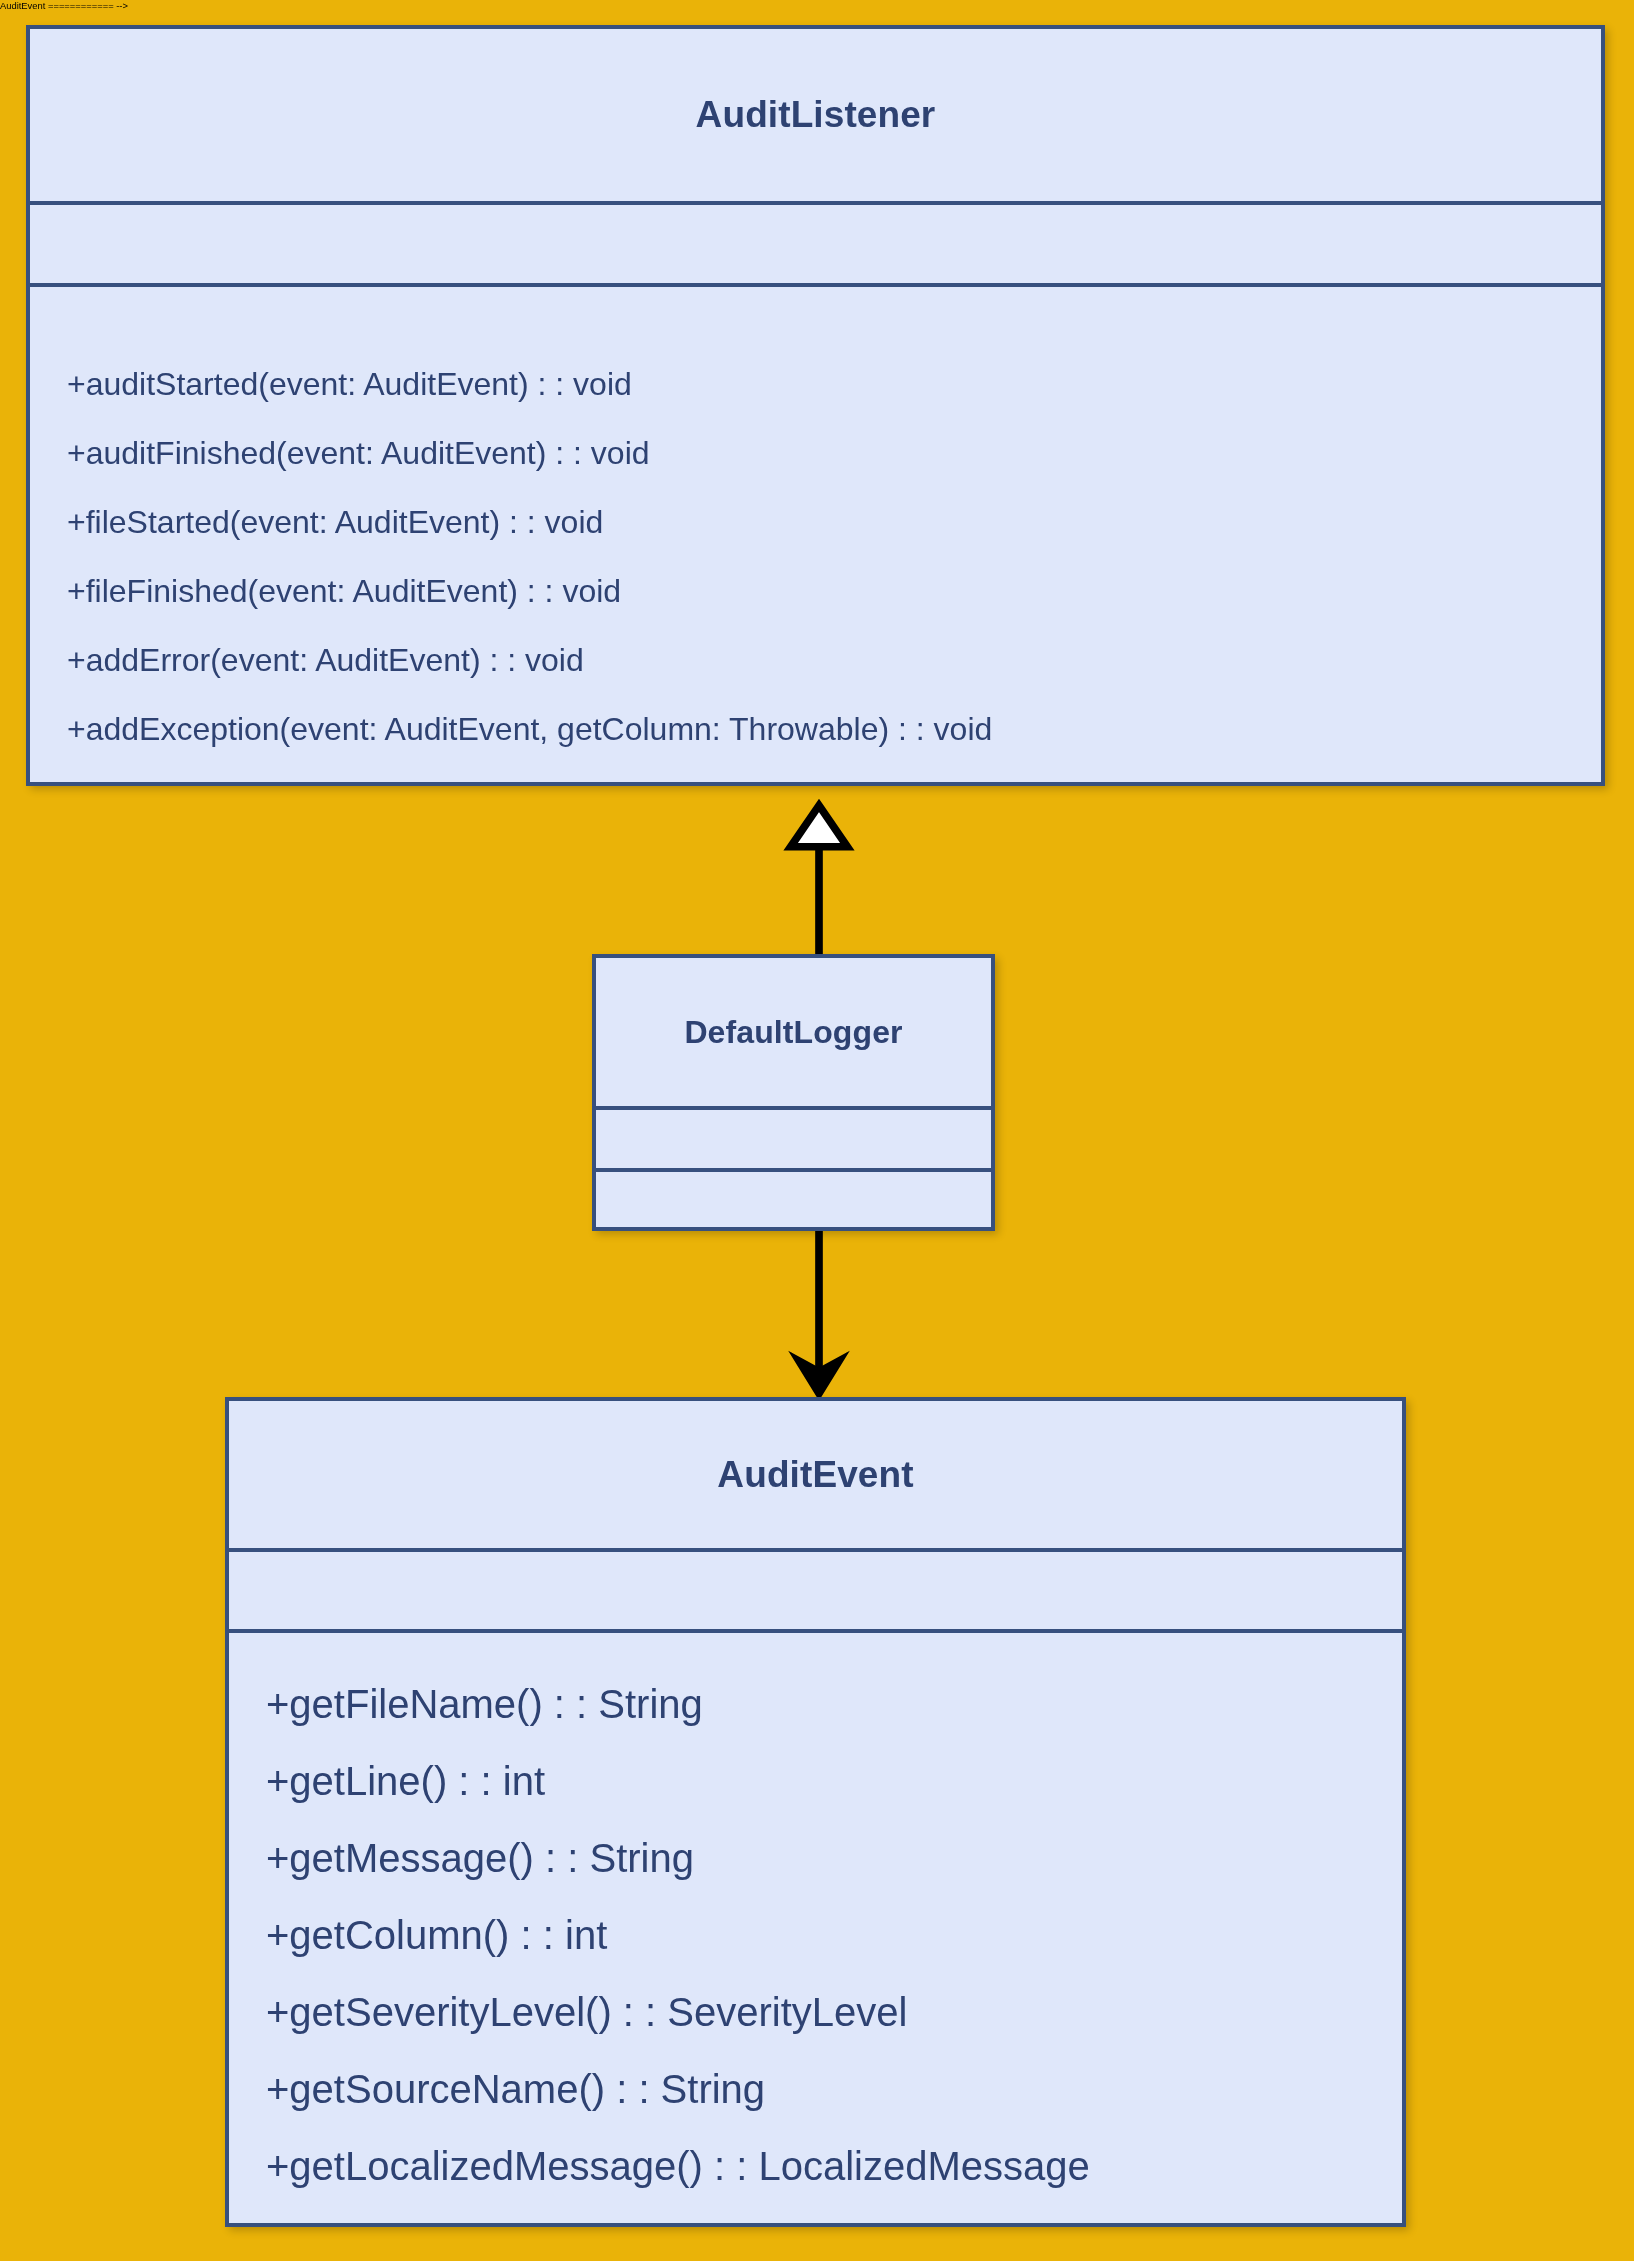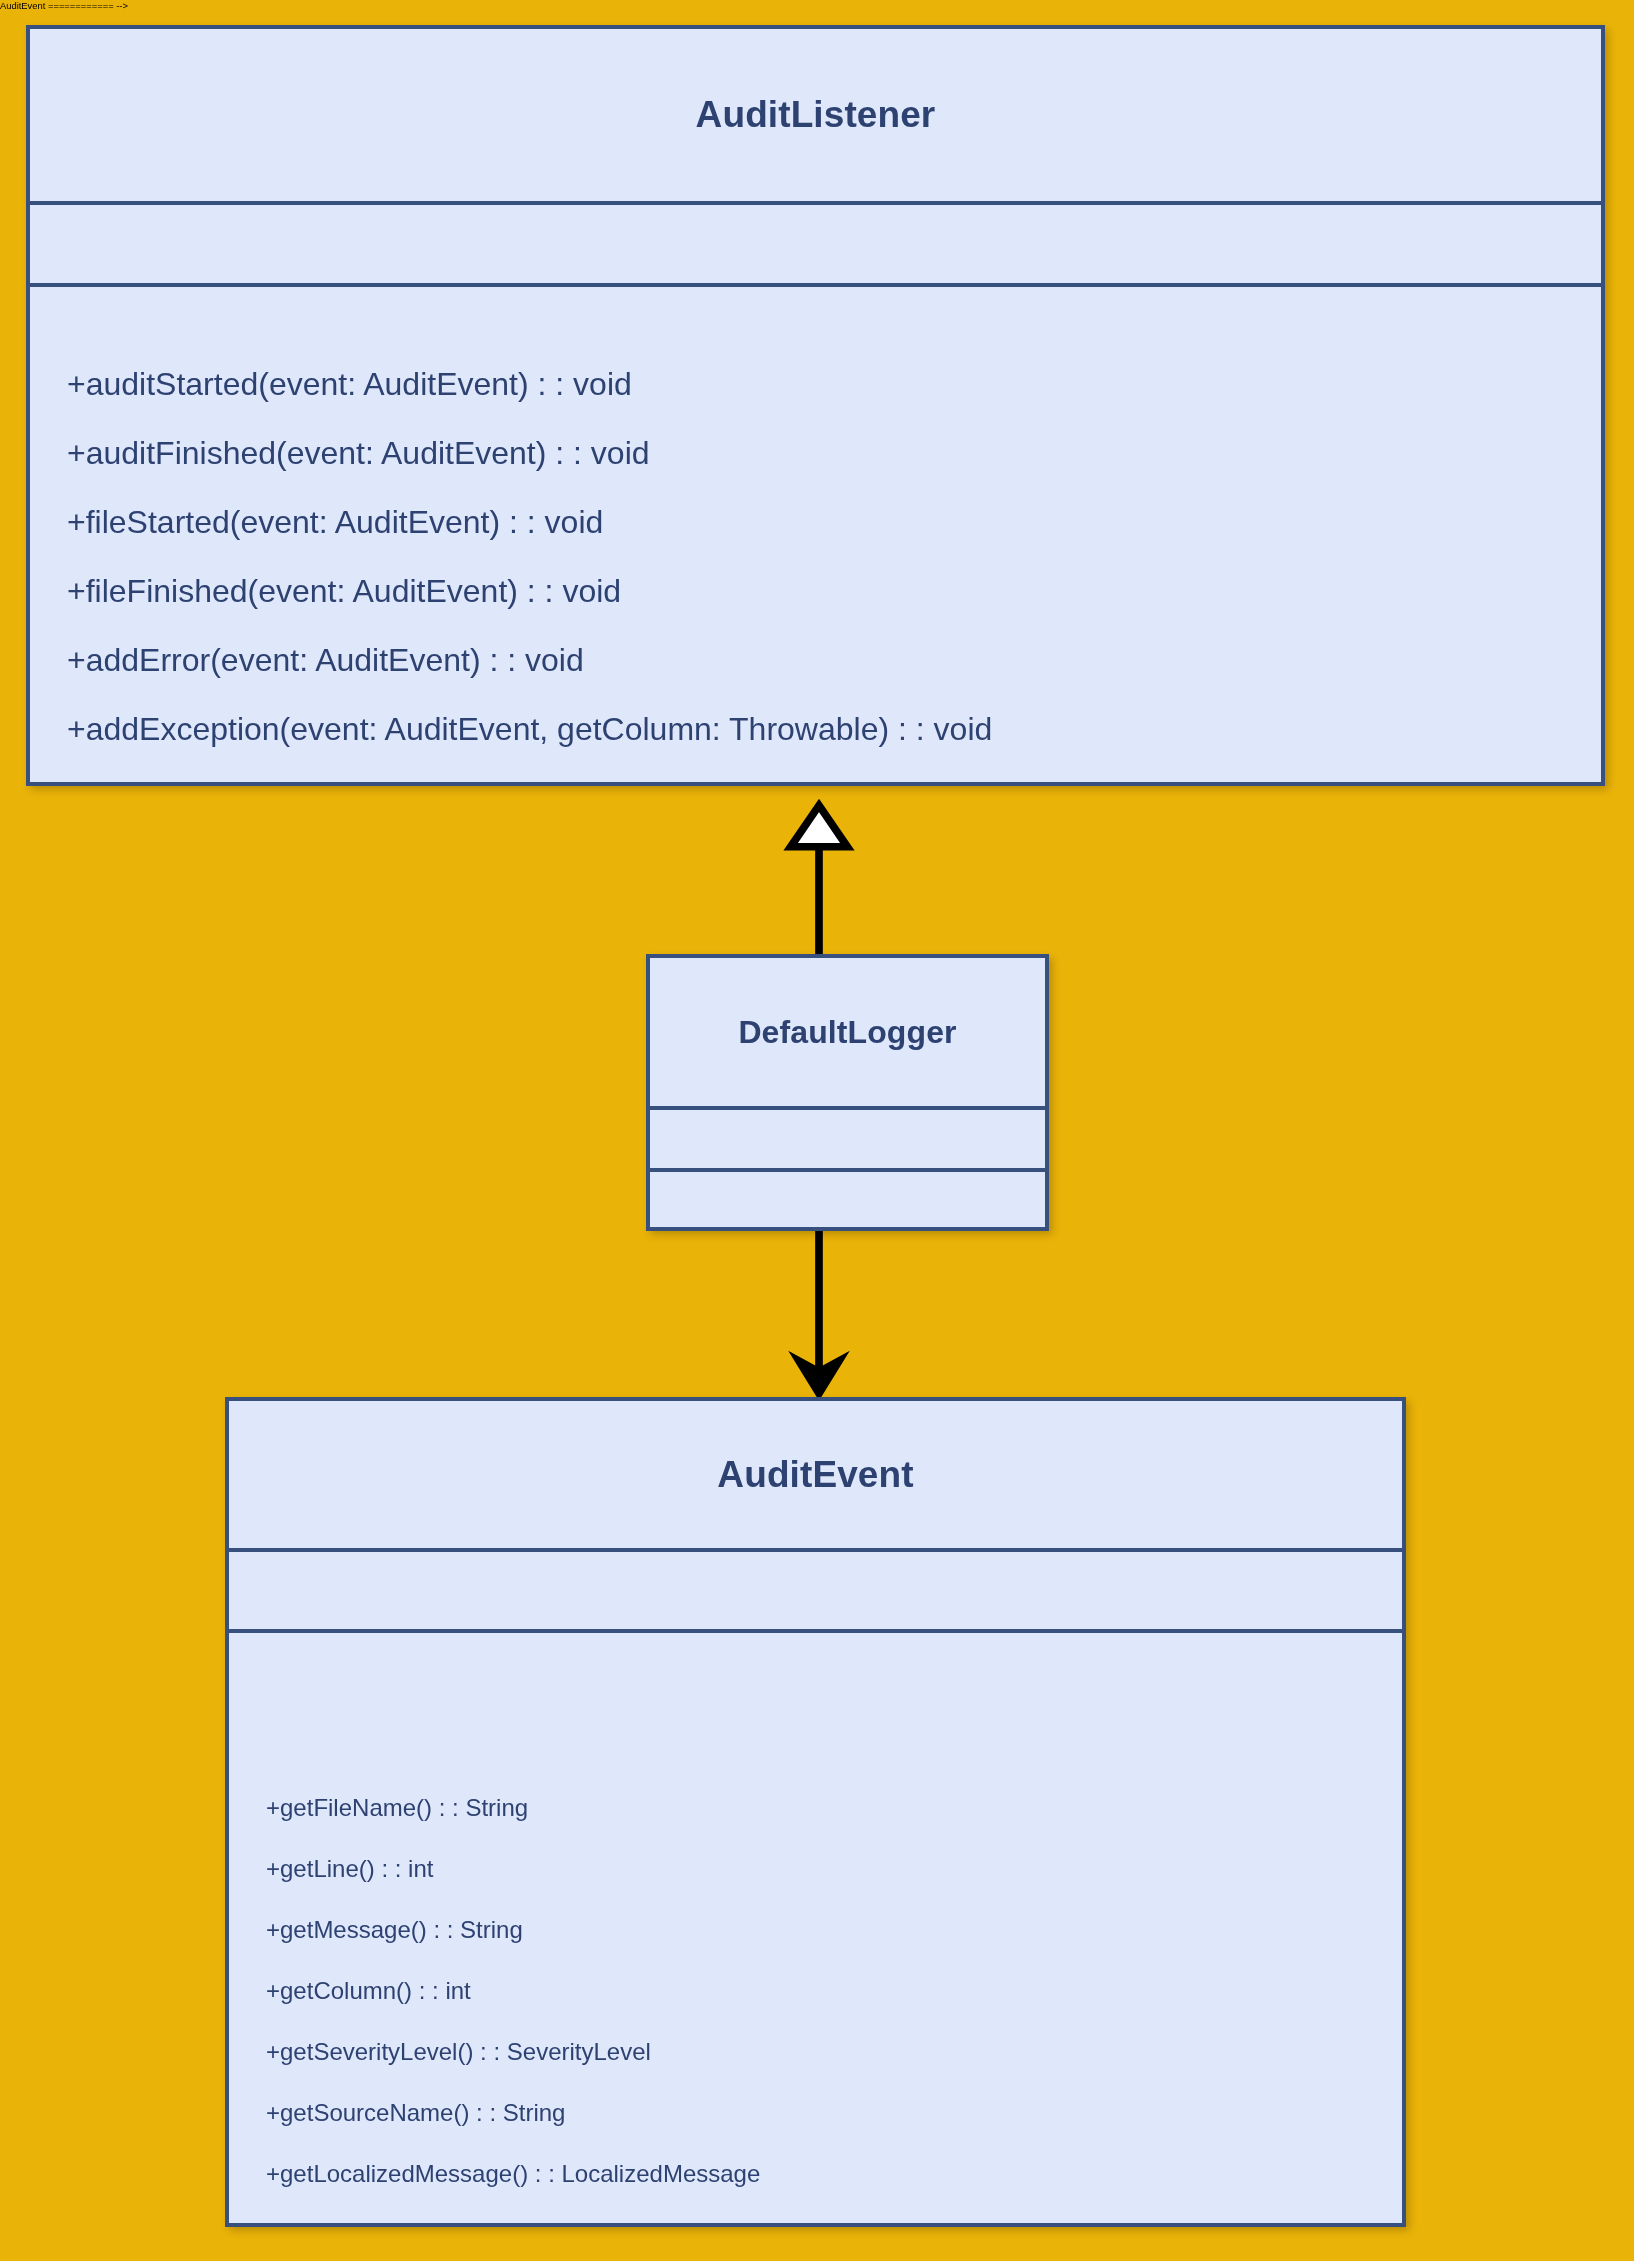--- a/index.html
+++ b/index.html
@@ -63,30 +63,30 @@
     line-height: 1.0;
   }
 
   
   #box-auditlistener { left: 26px;  top: 25px;   width: 1579px; height: 761px; }
   #box-auditlistener .uml-title      { height: 172px; font-size: 37px; }
   #box-auditlistener .uml-compartment{ height: 82px; }
   #box-auditlistener .uml-members    { flex: 1 1 auto; padding: 42px 0 0 37px; }
   #box-auditlistener .member-line    { font-size: 32px; margin-bottom: 37px; }
 
-  #box-defaultlogger { left: 646px; top: 954px; width: 403px; height: 277px; }
+  #box-defaultlogger { left: 592px; top: 954px; width: 403px; height: 277px; }
   #box-defaultlogger .uml-title      { height: 148px; font-size: 32px; }
   #box-defaultlogger .uml-compartment{ height: 62px; }
   #box-defaultlogger .uml-members    { flex: 1 1 auto; }
 
   #box-auditevent { left: 225px; top: 1397px; width: 1181px; height: 830px; }
   #box-auditevent .uml-title       { height: 147px; font-size: 37px; }
   #box-auditevent .uml-compartment { height: 81px; }
   #box-auditevent .uml-members     { flex: 1 1 auto; padding: 40px 0 0 37px; }
-  #box-auditevent .member-line     { font-size: 24px; margin-bottom: 37px; }
+  #box-auditevent .member-line     { font-size: 40px; margin-bottom: 37px; }
 
   
   .connector {
     position: absolute;
     z-index: 1;
     overflow: visible;
   }
 </style>
 </head>
 <body>

